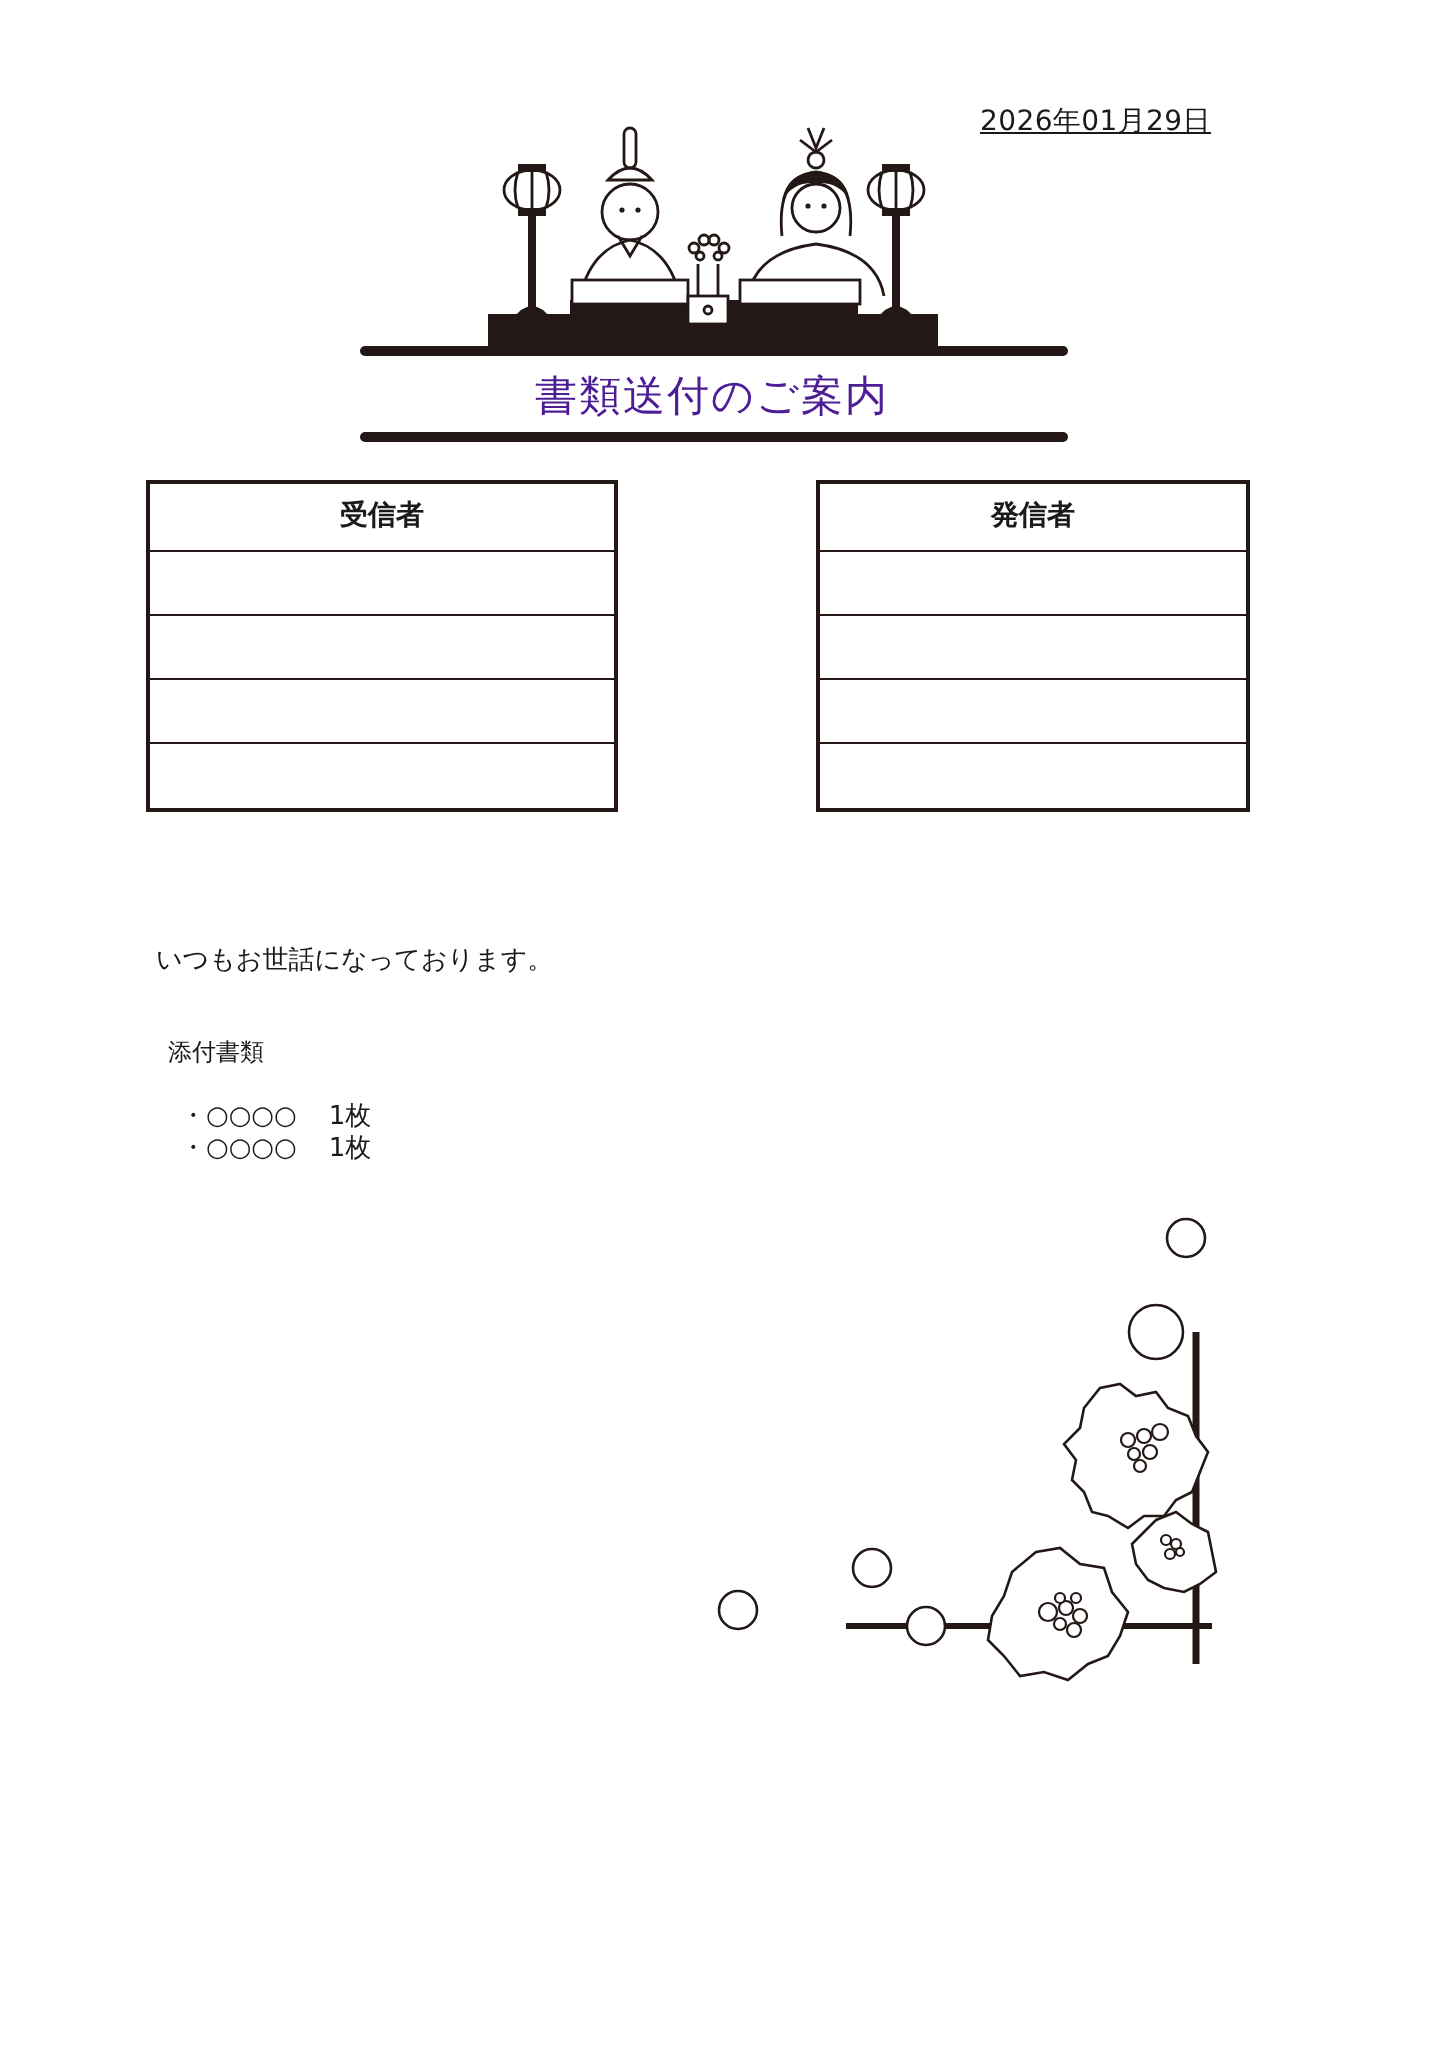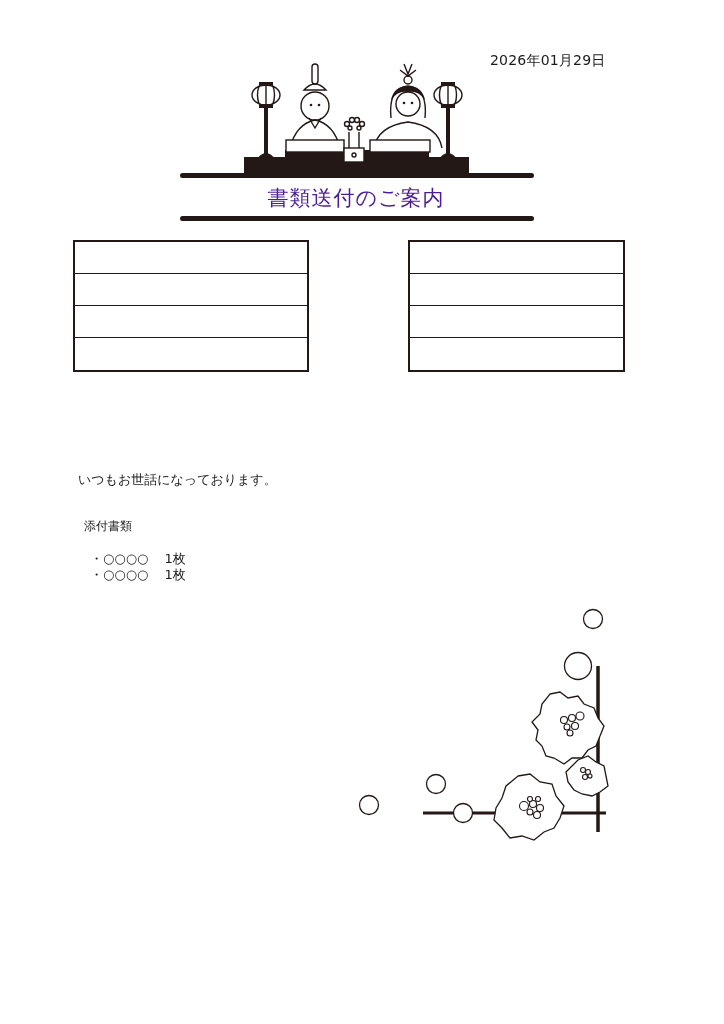--- a/index.html
+++ b/index.html
@@ -1,19 +1,19 @@
 <!DOCTYPE html>
 <html><head>
 <meta charset="utf-8">
 <style>
   html, body { margin: 0; padding: 0; background: #ffffff; }
   body { width: 724px; height: 1024px; position: relative; overflow: hidden;
          font-family: "DejaVu Sans", "Liberation Sans", sans-serif; color: #1a1a1a; }
   .abs { position: absolute; }
-  .date { left: 490px; top: 52px; font-size: 14px; letter-spacing: 0.2px; }
+  .date { left: 490px; top: 52px; font-size: 14px; letter-spacing: 0.2px; text-decoration: underline; }
   .header-art { left: 178px; top: 60px; width: 360px; height: 165px; }
   .title { left: 180px; top: 184px; width: 352px; text-align: center; font-size: 21px; letter-spacing: 1px; color: #4c1d95; }
   .box { width: 232px; border: 2px solid #231815; box-sizing: border-box; }
   .box .hdr { height: 33px; line-height: 33px; text-align: center; font-weight: bold; font-size: 14px; border-bottom: 1.5px solid #231815; }
   .box .row { height: 31px; border-bottom: 1.5px solid #231815; }
   .box .row:last-child { border-bottom: none; height: 32px; }
   .recipient { left: 73px; top: 240px; width: 236px; }
   .sender { left: 408px; top: 240px; width: 217px; }
   .greeting { left: 78px; top: 471px; font-size: 13px; text-align: center; }
   .attach-label { left: 84px; top: 518px; font-size: 12px; }
@@ -84,27 +84,29 @@
 
     <path d="M213 40 Q216 26 230 26 Q244 26 247 40 Q240 30 230 32 Q220 30 213 40 Z"></path>
 
     <rect x="2" y="156" width="354" height="5" rx="2.5"></rect>
   </g>
 </svg>
 
 <div class="abs title">書類送付のご案内</div>
 
 <div class="abs box recipient">
+  <div class="hdr">受信者</div>
   <div class="row"></div>
   <div class="row"></div>
   <div class="row"></div>
   <div class="row"></div>
 </div>
 
 <div class="abs box sender">
+  <div class="hdr">発信者</div>
   <div class="row"></div>
   <div class="row"></div>
   <div class="row"></div>
   <div class="row"></div>
 </div>
 
 <div class="abs greeting">いつもお世話になっております。</div>
 <div class="abs attach-label">添付書類</div>
 
 <div class="abs attach-list">

